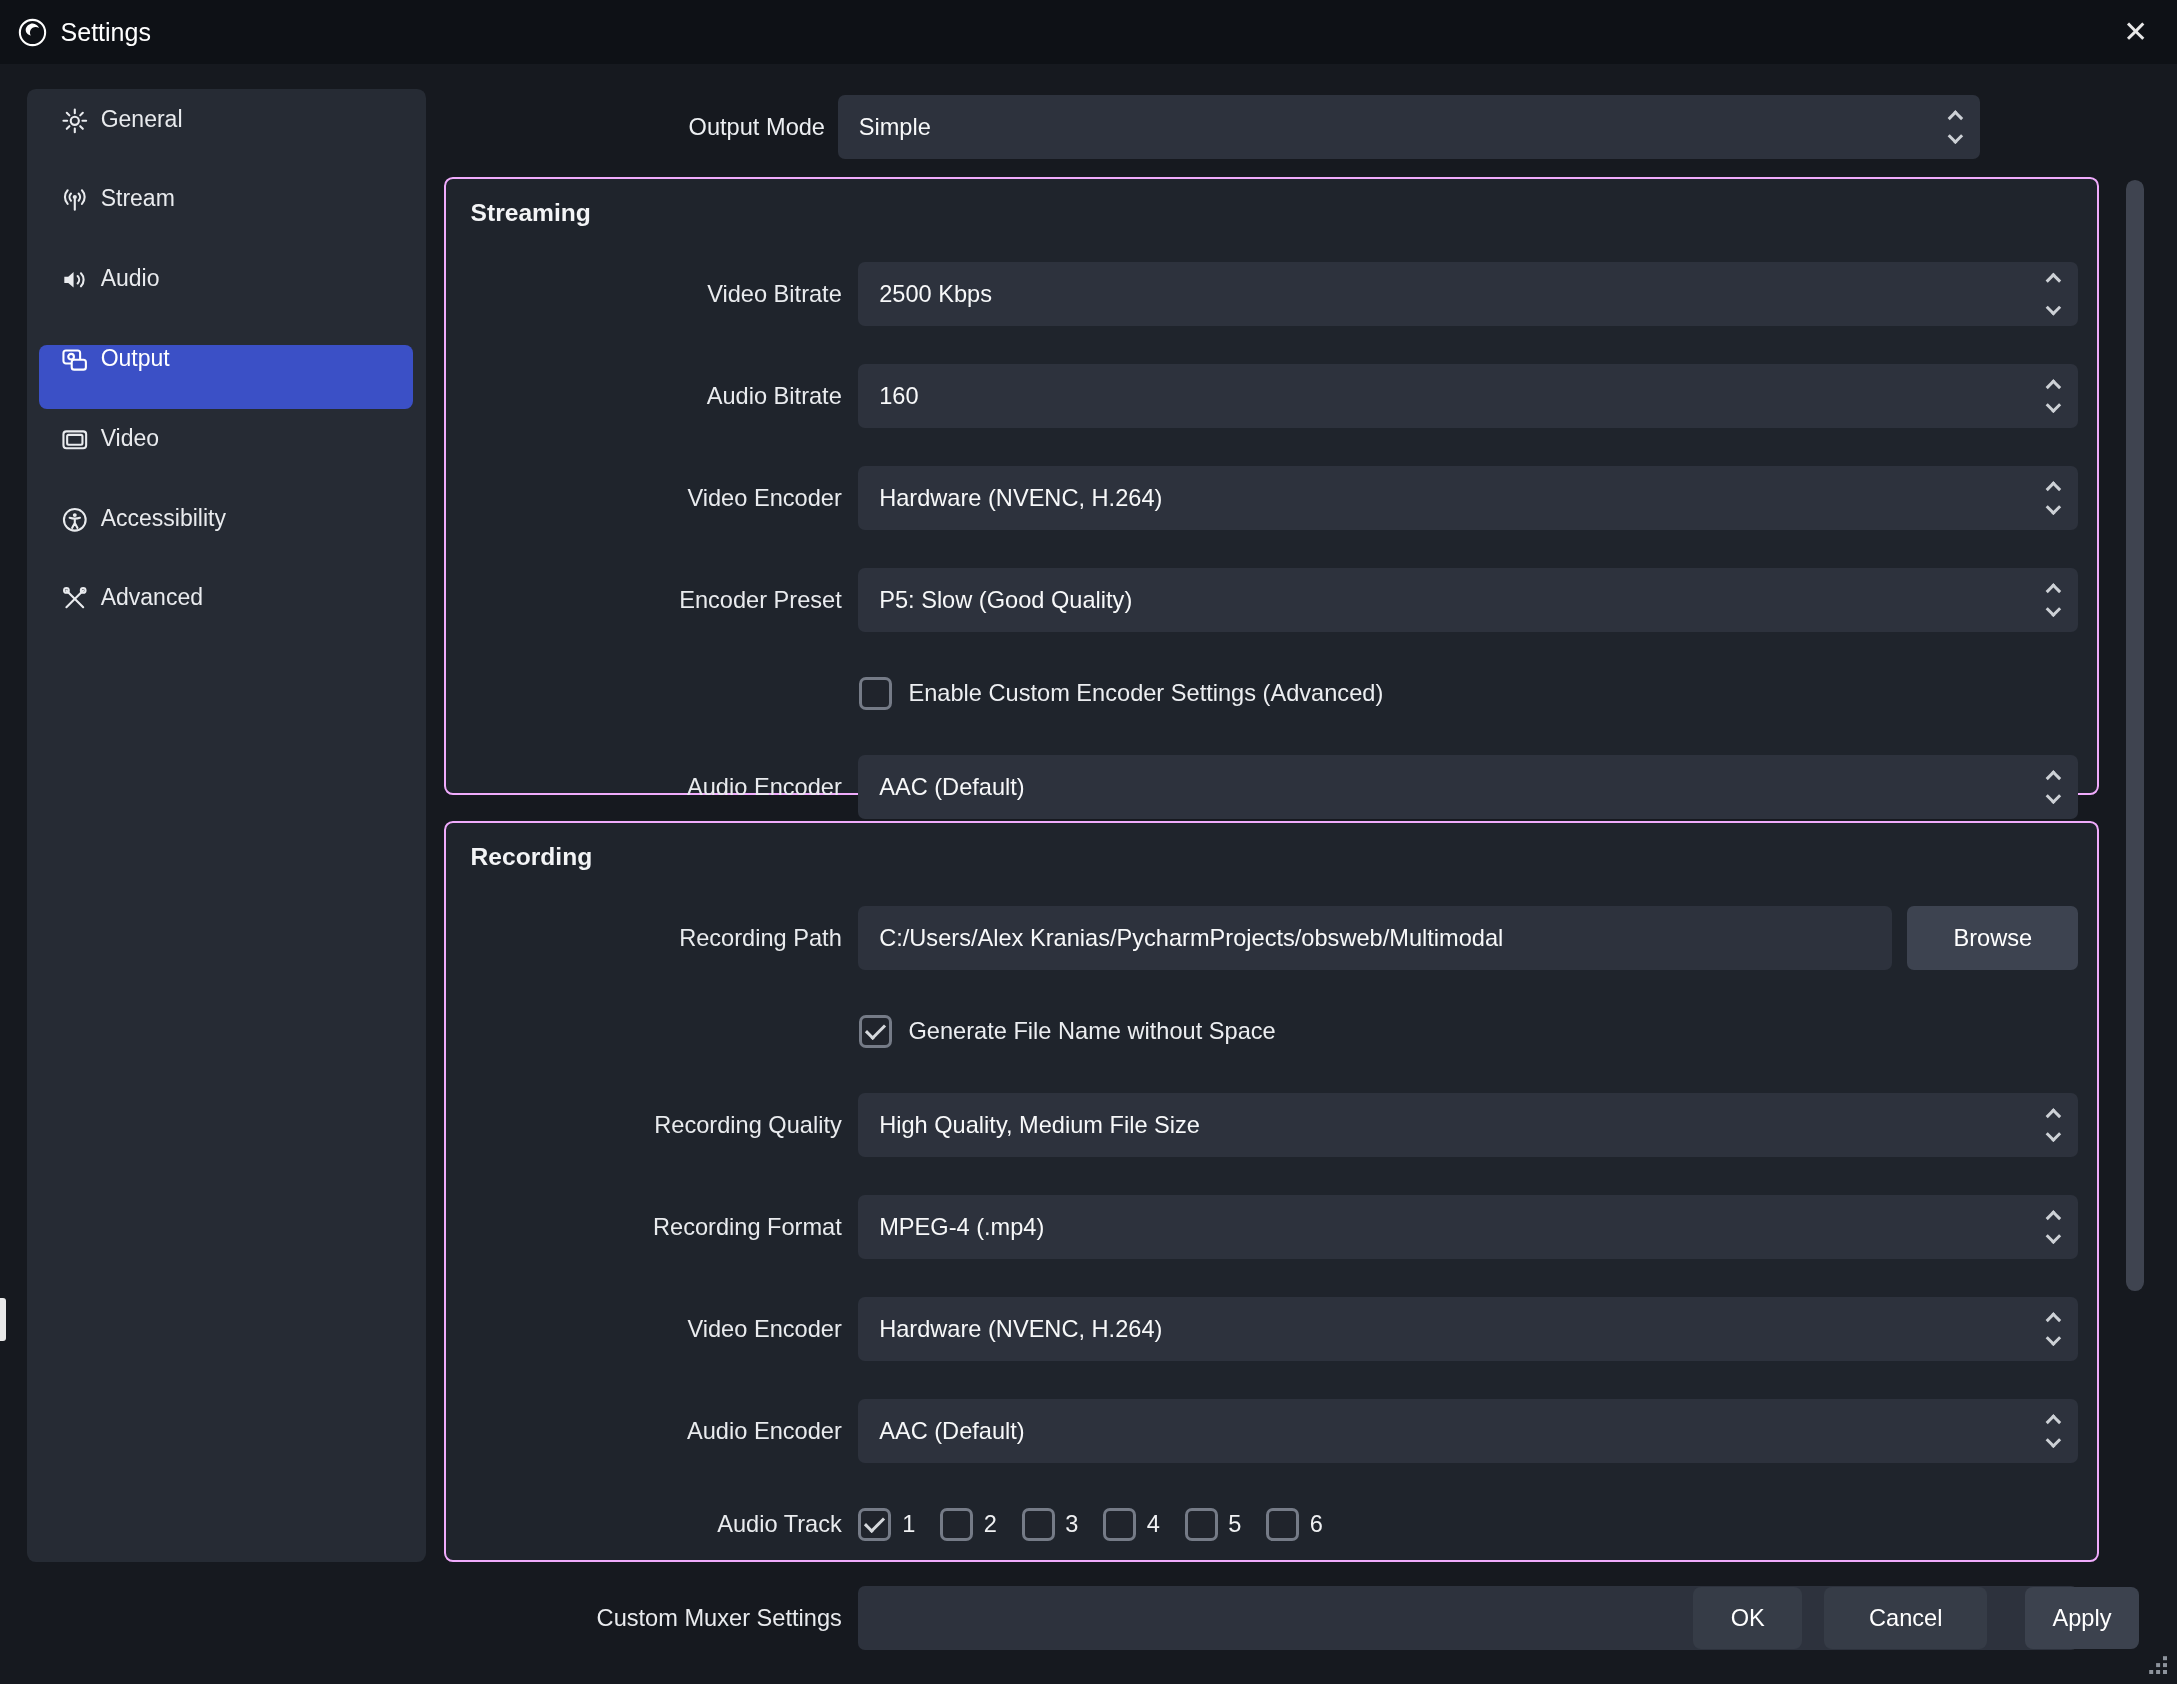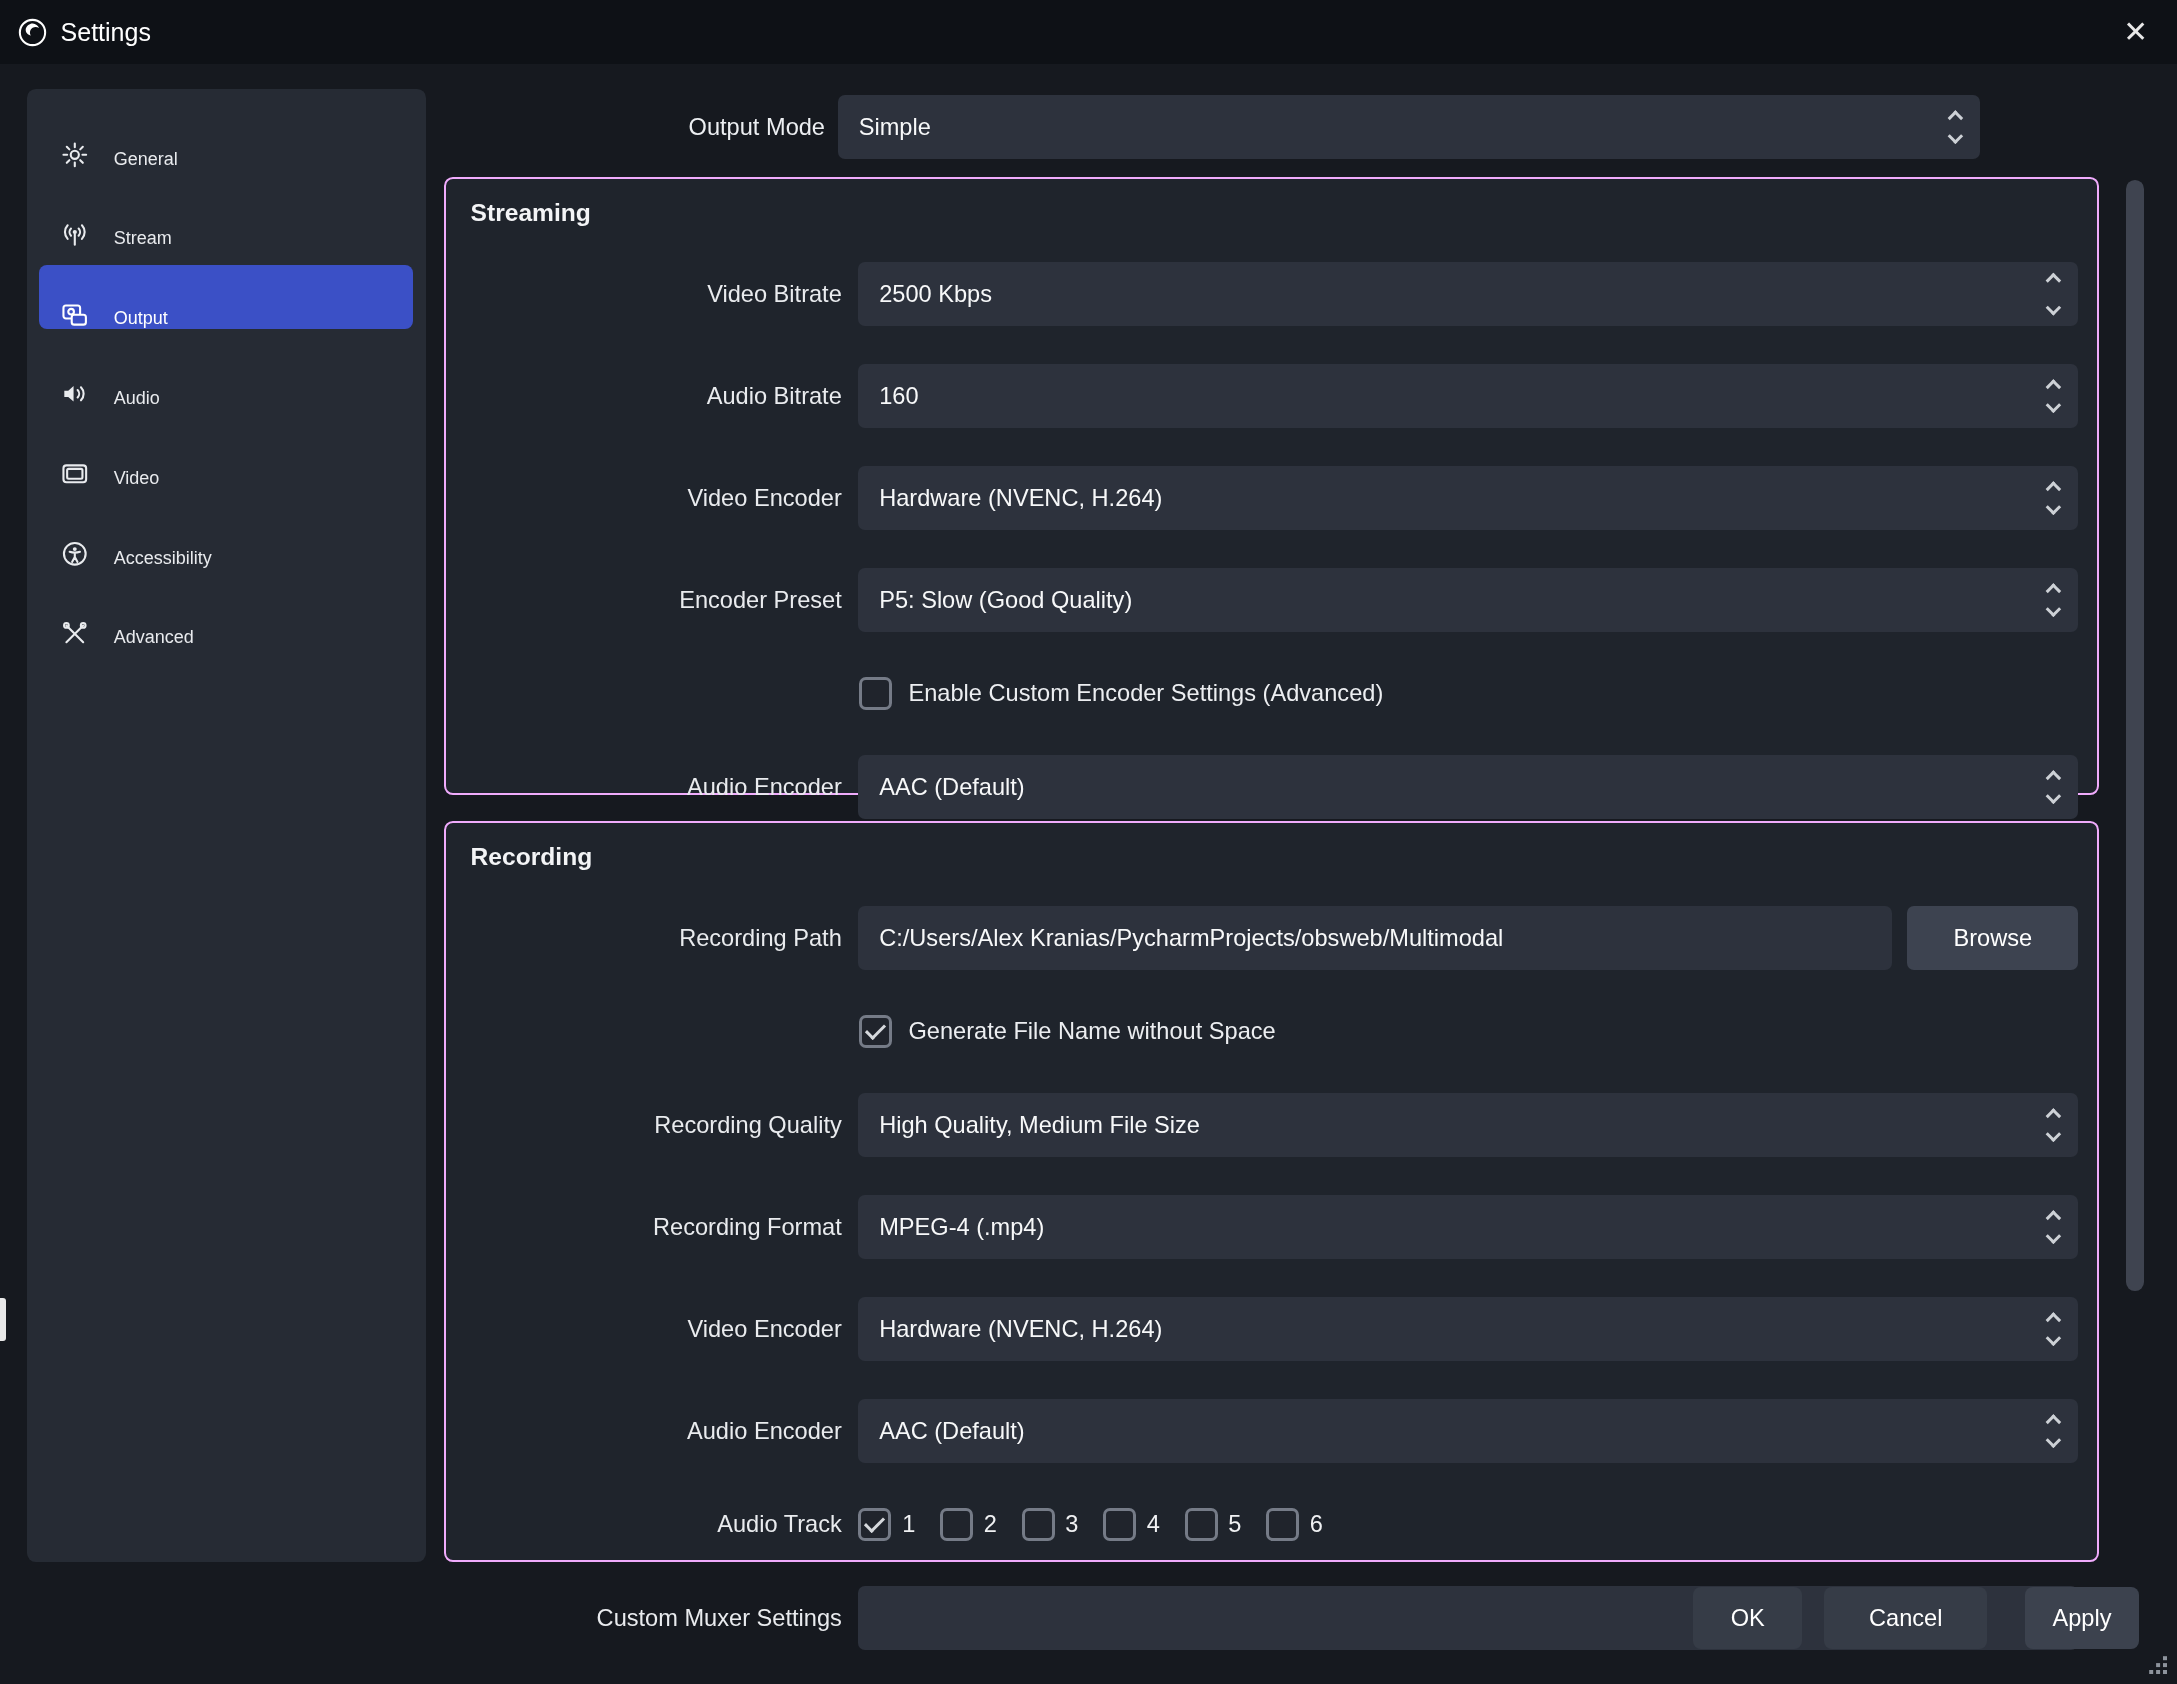--- a/index.html
+++ b/index.html
@@ -19,21 +19,21 @@
     font-family:"Liberation Sans","DejaVu Sans",sans-serif;
     color:#e9ebee;
   }
   
   .titlebar{position:absolute;left:0;top:0;width:2177px;height:64px;background:var(--titlebar_bg);display:flex;align-items:center;padding-left:15.8px;gap:11.8px;}
   .titlebar-title{font-size:25px;color:#ffffff;}
   .logo{width:33px;height:33px;}
   .close-btn{position:absolute;right:13.8px;top:0;height:64px;width:55px;display:flex;align-items:center;justify-content:center;font-size:29.6px;color:#e8e8e8;cursor:default;}
   
   .sidebar{position:absolute;left:26.6px;top:89px;width:399px;height:1473px;background:var(--panel_bg);border-radius:8.9px;padding-top:16.7px;}
-  .side-item{margin:0 12.8px 15.8px 12.8px;height:64px;border-radius:7.9px;display:flex;align-items:flex-end;gap:24px;padding-left:20.7px;font-size:18px;color:#e9ebee;}
+  .side-item{margin:0 12.8px 15.8px 12.8px;height:64px;border-radius:7.9px;display:flex;align-items:flex-start;gap:11px;padding-left:20.7px;font-size:23px;color:#e9ebee;}
   .side-item.selected{background:var(--accent);color:#ffffff;}
   .icn{width:29.6px;height:29.6px;fill:none;stroke:#e9ebee;stroke-width:1.7;stroke-linecap:round;stroke-linejoin:round;flex:0 0 29.6px;}
   .side-item.selected .icn{stroke:#ffffff;}
   .icn .dotfill{fill:#e9ebee;stroke:none;}
   
   .om-label{position:absolute;left:0;top:95px;width:825px;height:64px;line-height:64px;text-align:right;font-size:23.6px;color:#eceef1;}
   .om-field{position:absolute;left:838px;top:95px;width:1142px;height:64px;}
   
   .groupbox{position:absolute;left:444px;width:1655px;background:var(--groupbox_bg);border:2px solid #f0abfc;border-radius:8.9px;}
   #gb-streaming{top:177px;height:618px;}
@@ -94,35 +94,35 @@
 
   <div class="side-item">
     <svg class="icn" viewBox="0 0 24 24">
       <path d="M12 11.8V20"></path>
       <circle class="dotfill" cx="12" cy="9.8" r="1.7"></circle>
       <path d="M8.9 12.7a4.2 4.2 0 0 1 0-5.8M15.1 6.9a4.2 4.2 0 0 1 0 5.8M6.2 15.3a8 8 0 0 1 0-11M17.8 4.3a8 8 0 0 1 0 11"></path>
     </svg>
     <span>Stream</span>
   </div>
 
+  <div class="side-item">
+    <svg class="icn" viewBox="0 0 24 24">
+      <path class="dotfill" d="M3.5 9.5v5h3.2l4.3 3.8V5.7L6.7 9.5H3.5z"></path>
+      <path d="M14.3 9a4.3 4.3 0 0 1 0 6M17 6.7a7.6 7.6 0 0 1 0 10.6"></path>
+    </svg>
+    <span>Audio</span>
+  </div>
+
   <div class="side-item selected">
     <svg class="icn" viewBox="0 0 24 24">
       <rect x="2.8" y="4.5" width="13.5" height="10.5" rx="2"></rect>
       <circle cx="9" cy="9.5" r="2.3"></circle>
       <rect x="9.5" y="12" width="11.5" height="8" rx="2" style="fill:var(--accent,#3b50c6)"></rect>
     </svg>
     <span>Output</span>
-  </div>
-
-  <div class="side-item">
-    <svg class="icn" viewBox="0 0 24 24">
-      <path class="dotfill" d="M3.5 9.5v5h3.2l4.3 3.8V5.7L6.7 9.5H3.5z"></path>
-      <path d="M14.3 9a4.3 4.3 0 0 1 0 6M17 6.7a7.6 7.6 0 0 1 0 10.6"></path>
-    </svg>
-    <span>Audio</span>
   </div>
 
   <div class="side-item">
     <svg class="icn" viewBox="0 0 24 24">
       <rect x="2.8" y="5.2" width="18.4" height="13.6" rx="2.4"></rect>
       <rect x="5.8" y="8" width="12.4" height="8" rx="1.2"></rect>
     </svg>
     <span>Video</span>
   </div>
 

